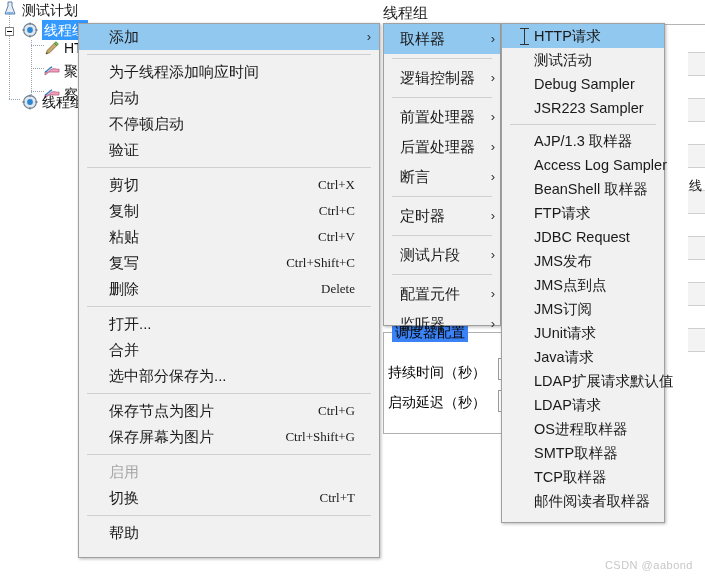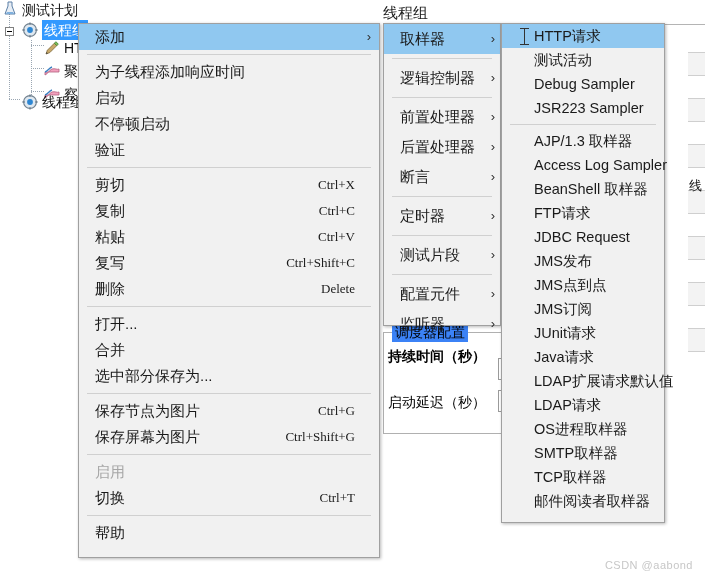--- a/index.html
+++ b/index.html
@@ -56,21 +56,21 @@
       font-size:15px;color:#1a1a1a;padding-left:26px;padding-right:10px;box-sizing:border-box;}
   .mi.hl{background:#90c8f0;}
   .mi.disabled{color:#a6a6a6;}
   .mi .acc{position:absolute;right:10px;top:0;font-size:13px;color:#1a1a1a;
            font-family:"Liberation Serif","DejaVu Serif",serif;}
   .mi .arrow{position:absolute;right:8px;top:0;font-size:13px;color:#303030;}
   .msep{height:1px;background:#d0d0d0;margin:4px 8px;}
 
   
   #menu-file{left:78px;top:23px;width:302px;height:535px;}
-  #menu-file .mi{height:26px;line-height:26px;padding-left:16px;}
+  #menu-file .mi{height:26px;line-height:26px;padding-left:30px;}
   #menu-file .mi .acc{right:24px;}
 
   
   #menu-add{left:383px;top:23px;width:118px;height:303px;}
   #menu-add .mi{height:30px;line-height:30px;padding-left:16px;font-size:15px;}
   #menu-add .mi .arrow{right:5px;}
 
   
   #menu-sampler{left:501px;top:23px;width:164px;height:500px;}
   #menu-sampler .mi{height:24px;line-height:24px;padding-left:32px;font-size:14.5px;}
@@ -157,21 +157,21 @@
   <div class="panel-title">线程组</div>
   <div class="panel-sep"></div>
 
   <div class="bg-check-row">
     <span class="bg-checkbox"></span>
     <span class="bg-check-label">调度器</span>
   </div>
 
   <div class="bg-group"></div>
   <div class="bg-group-title">调度器配置</div>
-  <div class="bg-field-label" style="left:388px;top:348px;font-weight:bold;">持续时间（秒）</div>
+  <div class="bg-field-label" style="left:388px;top:364px;">持续时间（秒）</div>
   <div class="bg-input" style="left:498px;top:358px;width:14px;height:22px;"></div>
   <div class="bg-field-label" style="left:388px;top:394px;">启动延迟（秒）</div>
   <div class="bg-input" style="left:498px;top:390px;width:14px;height:22px;"></div>
 
   <div class="bg-rowbands">
     <div></div>
       <div></div>
       <div></div>
       <div></div>
       <div></div>

